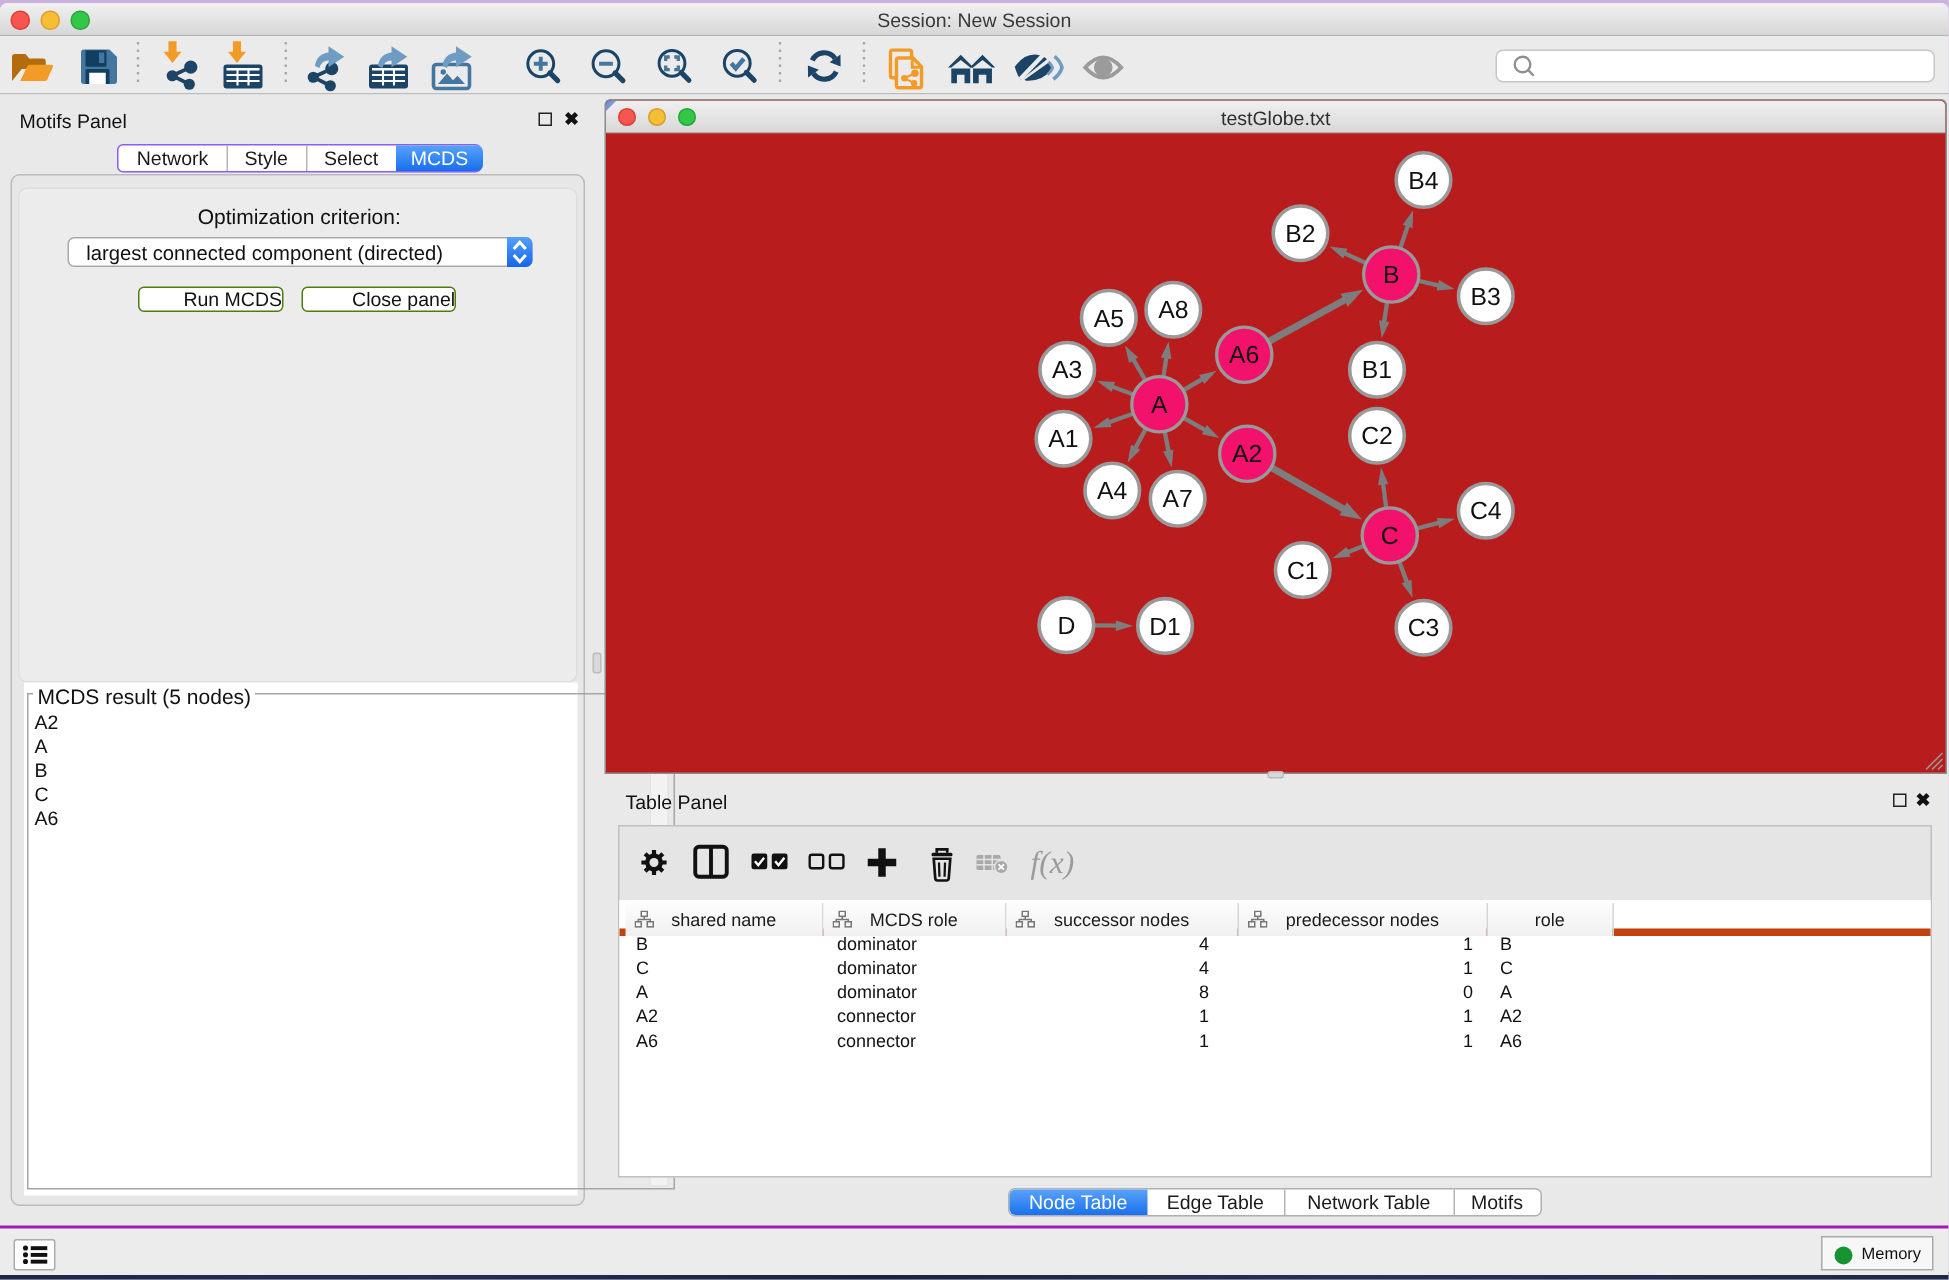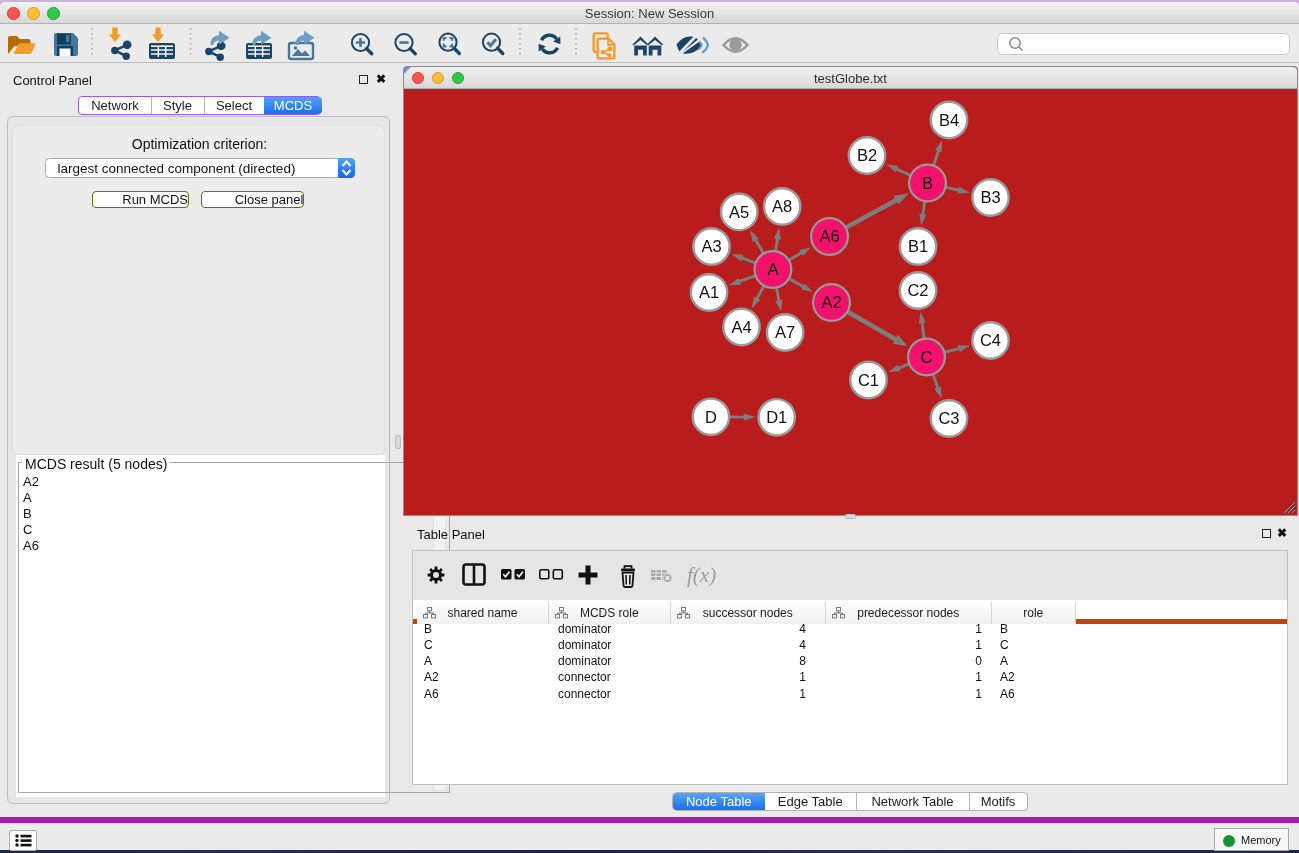--- a/index.html
+++ b/index.html
@@ -7,21 +7,21 @@
 #win{position:absolute;left:0;top:2px;width:1299px;height:846px;background:#e9e9e9;border-radius:5px 5px 0 0}
 #titlebar{position:absolute;left:0;top:0;width:1299px;height:22px;background:linear-gradient(#f1f1f1,#d7d7d7);border-bottom:1px solid #b3b3b3;border-radius:5px 5px 0 0}
 .tl{position:absolute;top:5px;width:12.5px;height:12.5px;border-radius:50%}
 #titlebar .t1{left:7px;background:#f6564f;border:1px solid #dd3e38}
 #titlebar .t2{left:27px;background:#f6bE35;border:1px solid #db9e2b}
 #titlebar .t3{left:47px;background:#33c748;border:1px solid #27a53a}
 #title-text{position:absolute;top:3.5px;left:0;width:1299px;text-align:center;font-size:13px;color:#393939}
 #toolbar{position:absolute;left:0;top:22px;width:1299px;height:39px;background:#ebebeb;border-bottom:1px solid #bdbdbd}
 #searchbox{position:absolute;left:997px;top:9px;width:293px;height:22px;background:#fff;border:1px solid #c6c6c6;border-radius:5px}
 #main{position:absolute;left:0;top:61px;width:1299px;height:756px;background:#e9e9e9}
-#statusbar{position:absolute;left:0;top:815px;width:1299px;height:33px;background:#ececec;border-top:6px solid #a21caf}
+#statusbar{position:absolute;left:0;top:815px;width:1299px;height:33px;background:#ececec;border-top:2px solid #a21caf}
 #listbtn{position:absolute;left:9px;top:7px;width:28px;height:21px;background:#fdfdfd;border:1px solid #ababab;border-radius:2px}
 #membtn{position:absolute;left:1214px;top:5px;width:75px;height:23px;background:#f7f7f7;border:1px solid #a9a9a9;font-size:11px;color:#111}
 #membtn .dot{position:absolute;left:8px;top:5.5px;width:12px;height:12px;border-radius:50%;background:#189331}
 #membtn .lbl{position:absolute;left:26px;top:5px}
 
 #cp-title{position:absolute;left:13px;top:10px;font-size:13px;color:#111}
 .panehdr-float{position:absolute;width:9px;height:9px;border:1.6px solid #222}
 .panehdr-x{position:absolute;font-size:12px;font-weight:bold;color:#111}
 #cp-tabs{position:absolute;left:78px;top:33px;width:243px;height:19px;background:#fff;border:1px solid #8b5cf6;border-radius:4px;font-size:13px}
 .seg{position:absolute;top:0;height:17px;line-height:17px;text-align:center;color:#1a1a1a}
@@ -153,21 +153,21 @@
         <line x1="576" y1="5" x2="576" y2="34" stroke="#a8a8a8" stroke-width="1.6" stroke-dasharray="1.6,3.4"></line>
       </svg>
       <span id="searchbox">
         <svg width="22" height="22" style="position:absolute;left:8px;top:0">
           <circle cx="9" cy="9" r="5.2" fill="none" stroke="#8f8f8f" stroke-width="1.6"></circle>
           <line x1="12.8" y1="12.8" x2="16.5" y2="16.5" stroke="#8f8f8f" stroke-width="1.6"></line>
         </svg>
       </span>
     </div>
 <div id="main">
- <div id="cp-title">Control Panel</div>
+ <div id="cp-title">Motifs Panel</div>
  <div class="panehdr-float" style="left:359px;top:12px"></div>
  <div class="panehdr-x" style="left:376px;top:9px">✖</div>
  <div id="cp-tabs">
    <div class="seg" style="left:0;width:72px">Network</div>
    <div class="seg" style="left:72px;width:53px">Style</div>
    <div class="seg" style="left:125px;width:60px">Select</div>
    <div class="seg" id="seg-mcds" style="left:185px;width:58px">MCDS</div>
    <div class="segline" style="left:72px"></div>
    <div class="segline" style="left:125px"></div>
  </div>

